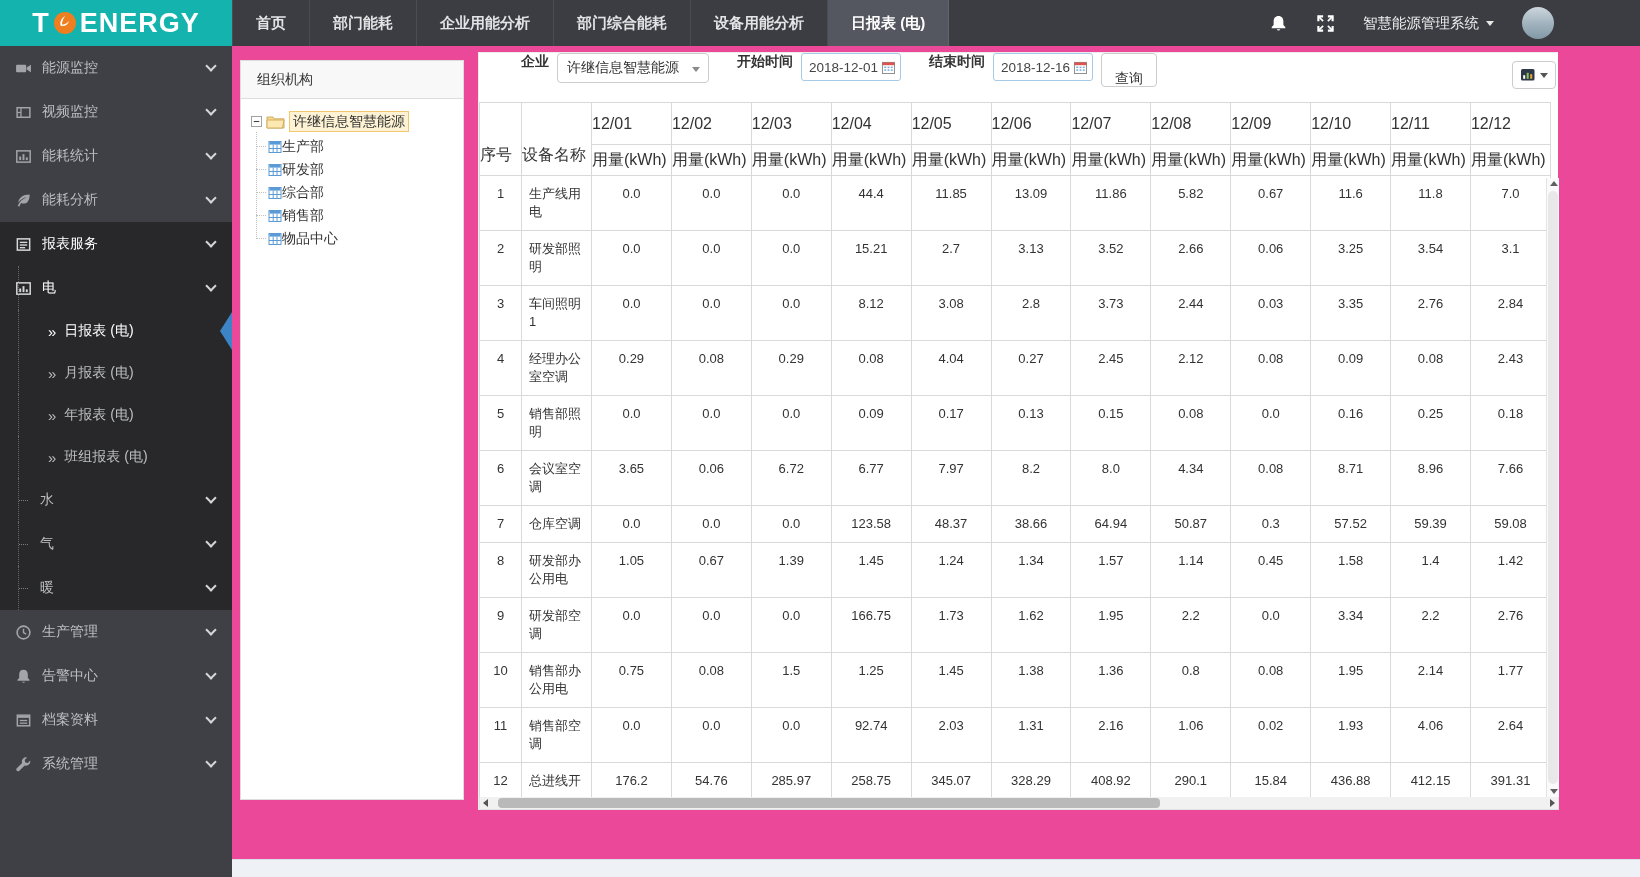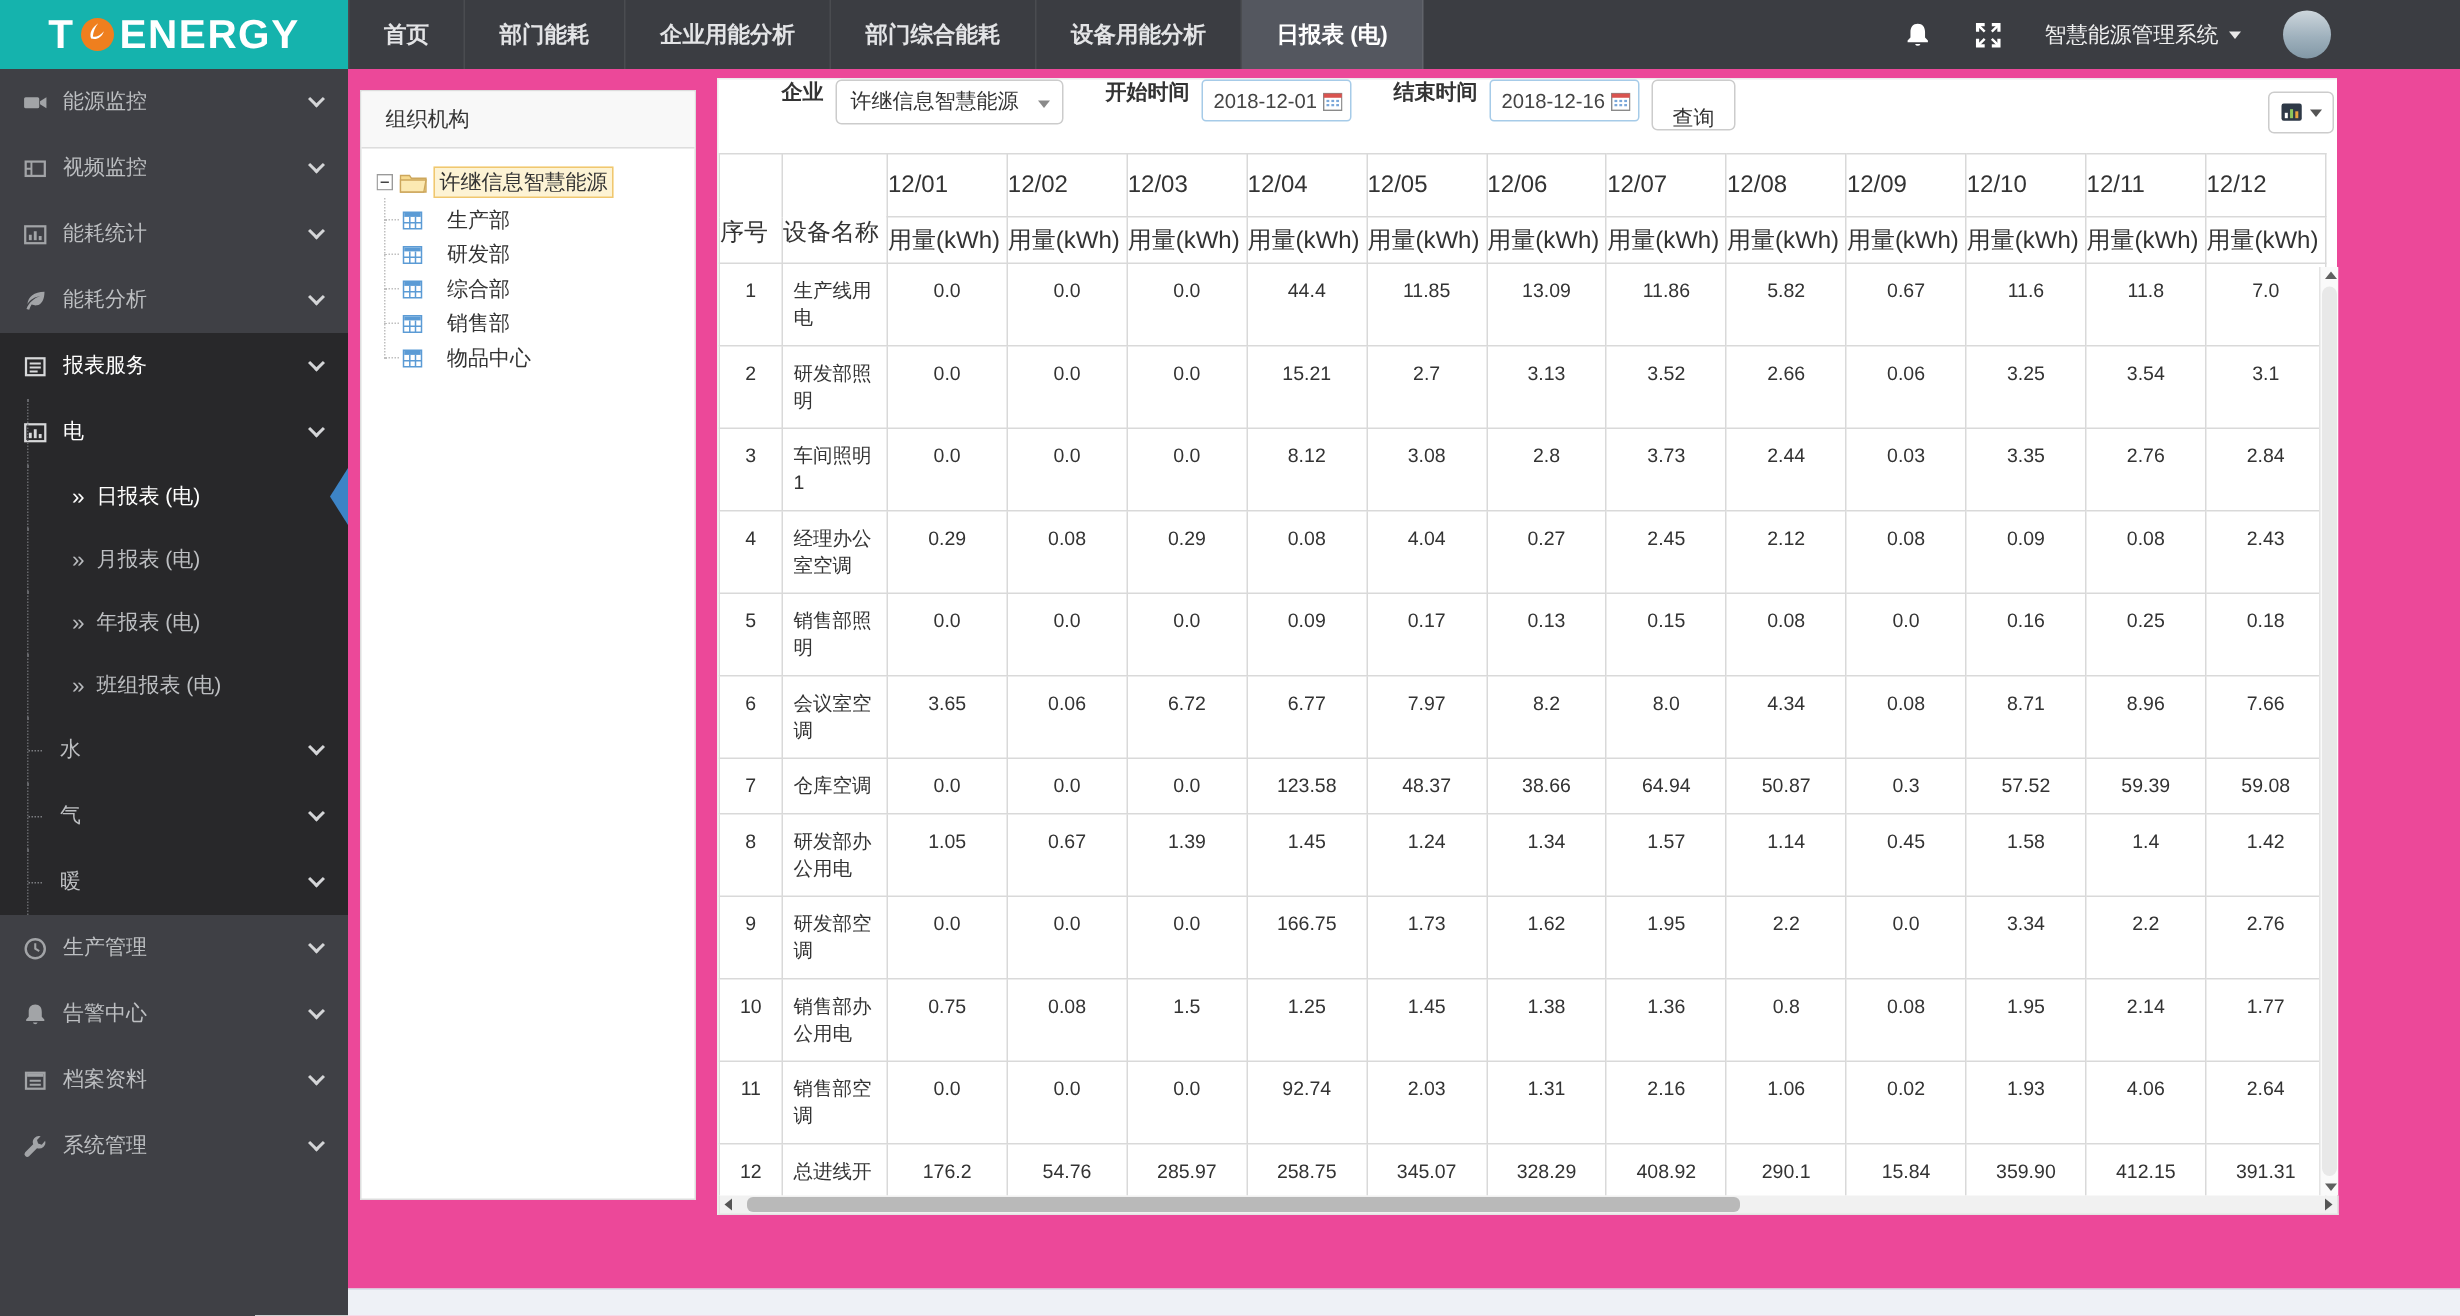--- a/index.html
+++ b/index.html
@@ -50,21 +50,21 @@
   
   .tree-panel { position:absolute; left:8px; top:14px; width:224px; height:740px; background:#fff; border:1px solid #ddd; }
   .tree-header { height:38px; line-height:37px; padding-left:16px; font-size:14px; color:#333; background:#f8f8f8; border-bottom:1px solid #ddd; }
   .tree-body { padding:12px 6px 0 10px; font-size:14px; color:#333; }
   .tree-root { display:flex; align-items:center; gap:4px; cursor:pointer; }
   .tree-root .rlabel { background:#fdf3d4; border:1px solid #f0c76f; padding:0 3px; line-height:19px; white-space:nowrap; }
   .tree-children { margin-left:17px; position:relative; margin-top:3px; }
   .tree-children::before { content:''; position:absolute; left:-12px; top:-3px; bottom:11px; border-left:1px dotted #bfbfbf; }
   .tree-node { display:flex; align-items:center; height:23px; cursor:pointer; position:relative; }
   .tree-node .conn { width:10px; margin-left:-12px; border-top:1px dotted #bfbfbf; margin-right:2px; }
-  .tree-node .tn-label { margin-left:16px; white-space:nowrap; }
+  .tree-node .tn-label { margin-left:0; white-space:nowrap; }
 
   
   .main-panel { position:absolute; left:246px; top:6px; width:1080px; border-left:1px solid #ececec; border-top:1px solid #ececec; background:#fff; }
   .filter-bar { position:relative; height:44px; display:flex; align-items:flex-start; padding-left:42px; }
   .f-label { font-size:14px; font-weight:bold; color:#333; white-space:nowrap; }
   .select { position:relative; width:152px; height:30px; border:1px solid #ccc; border-radius:4px; margin-left:8px;
             display:flex; align-items:center; padding:0 20px 0 9px; font-size:14px; color:#333; cursor:pointer; background:#fff; white-space:nowrap; }
   .select .sel-caret { position:absolute; right:8px; top:13px; width:0; height:0; border-left:4px solid transparent; border-right:4px solid transparent; border-top:5px solid #8a8a8a; }
   .date-input { width:100px; height:28px; border:1px solid #a6cbe8; border-radius:3px; margin-left:8px; background:#fff;
                 display:flex; align-items:center; justify-content:space-between; padding:0 5px 0 7px; font-size:13.5px; color:#444; cursor:text; white-space:nowrap; }
@@ -650,21 +650,21 @@
                 <td class="td-name">总进线开</td>
                 <td class="td-val">176.2</td>
                 <td class="td-val">54.76</td>
                 <td class="td-val">285.97</td>
                 <td class="td-val">258.75</td>
                 <td class="td-val">345.07</td>
                 <td class="td-val">328.29</td>
                 <td class="td-val">408.92</td>
                 <td class="td-val">290.1</td>
                 <td class="td-val">15.84</td>
-                <td class="td-val">359.90</td>
+                <td class="td-val">436.88</td>
                 <td class="td-val">412.15</td>
                 <td class="td-val">391.31</td>
               </tr>
             </tbody>
         </table>
         <div class="vscroll">
           <span class="vs-up"></span>
           <span class="vs-thumb"></span>
           <span class="vs-down"></span>
         </div>

